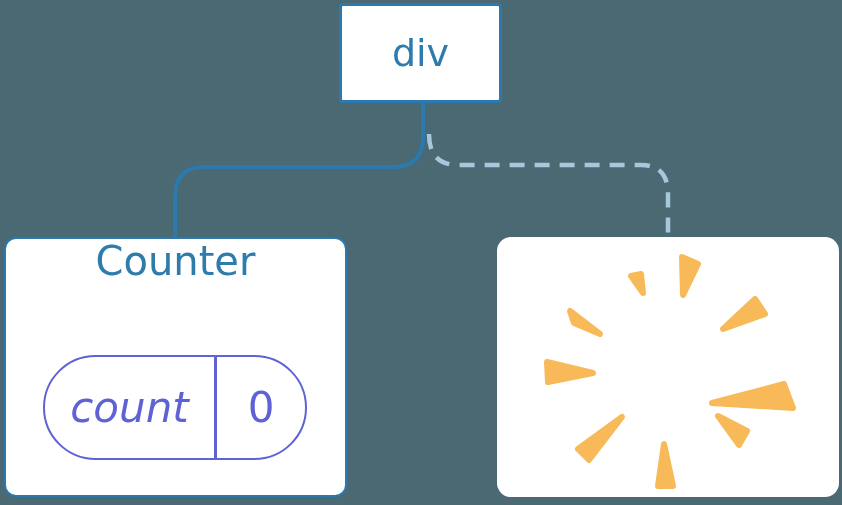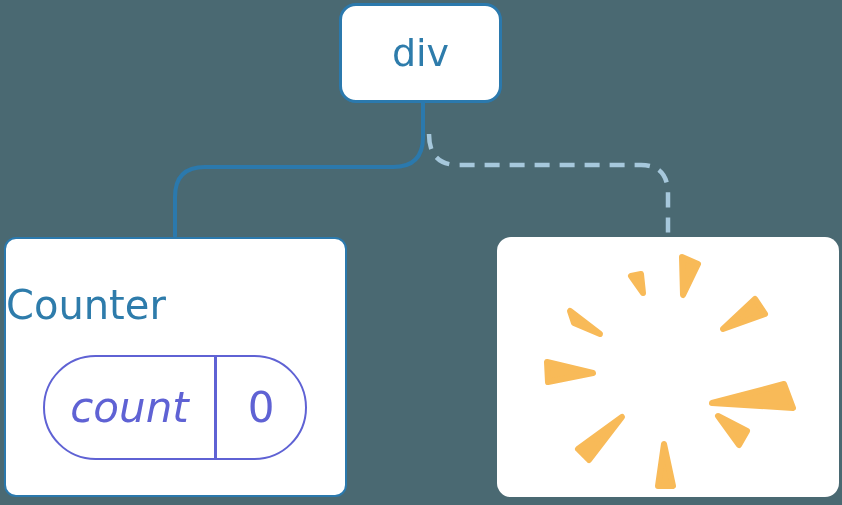--- a/index.html
+++ b/index.html
@@ -11,34 +11,34 @@
     overflow:hidden;
     font-family:"DejaVu Sans","Liberation Sans",sans-serif;
   }
   .connectors{position:absolute;left:0;top:0;width:842px;height:505px;}
   .edge-solid{fill:none;stroke:var(--node-blue,#2b79ad);stroke-width:4;stroke-linecap:round;}
   .edge-dashed{fill:none;stroke:var(--dashed-line,#a6c8dc);stroke-width:4.5;stroke-dasharray:15 10;stroke-linecap:butt;}
   .node-div{
     position:absolute;left:339px;top:3px;width:163px;height:100px;
     background:var(--card-white,#ffffff);
     border:3px solid var(--node-blue,#2b79ad);
-    border-radius:17px;
+    border-radius:4px;
     display:flex;align-items:center;justify-content:center;
     font-size:38px;color:var(--node-blue-text,#2e7cab);
     box-sizing:border-box;
   }
   .card{
     position:absolute;top:237px;height:260px;
     background:var(--card-white,#ffffff);
     border-radius:12px;box-sizing:border-box;
   }
   .card-counter{left:4px;width:343px;border:2.5px solid var(--node-blue,#2b79ad);}
   .card-removed{left:497px;width:342px;border-radius:14px;}
   .card-title{
-    margin-top:44px;
+    text-align:center;
     font-size:40px;line-height:1.1;
     color:var(--node-blue-text,#2e7cab);
   }
   .pill{
     position:absolute;left:37px;top:116px;width:264px;height:105px;
     border:2.5px solid var(--state-purple,#5f62d4);
     border-radius:60px;
     display:flex;align-items:stretch;
     box-sizing:border-box;overflow:hidden;
     color:var(--state-purple,#5f62d4);

